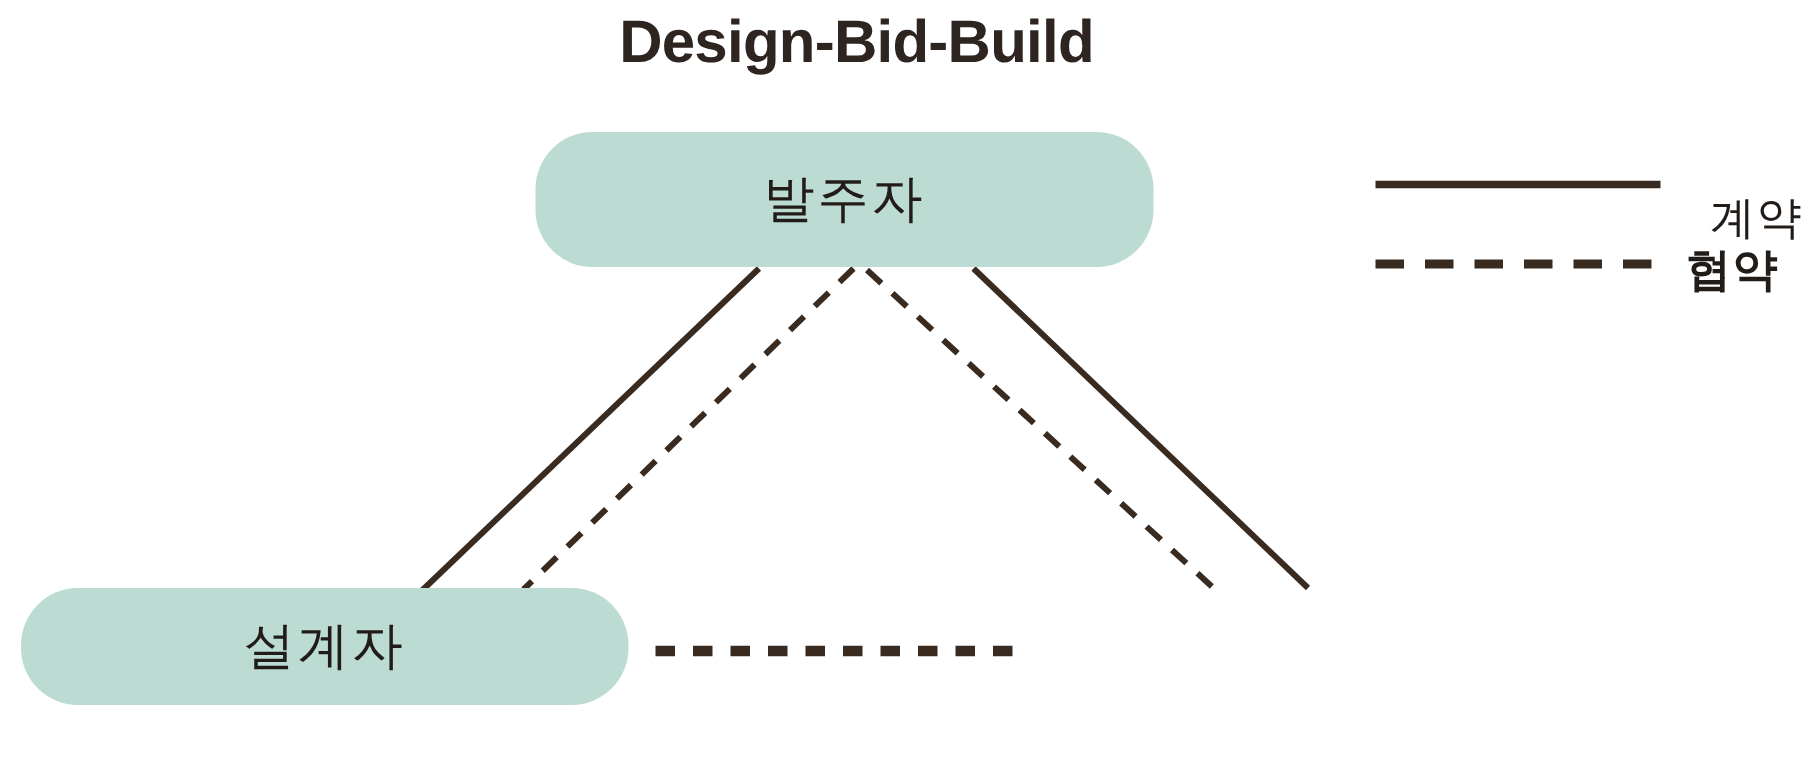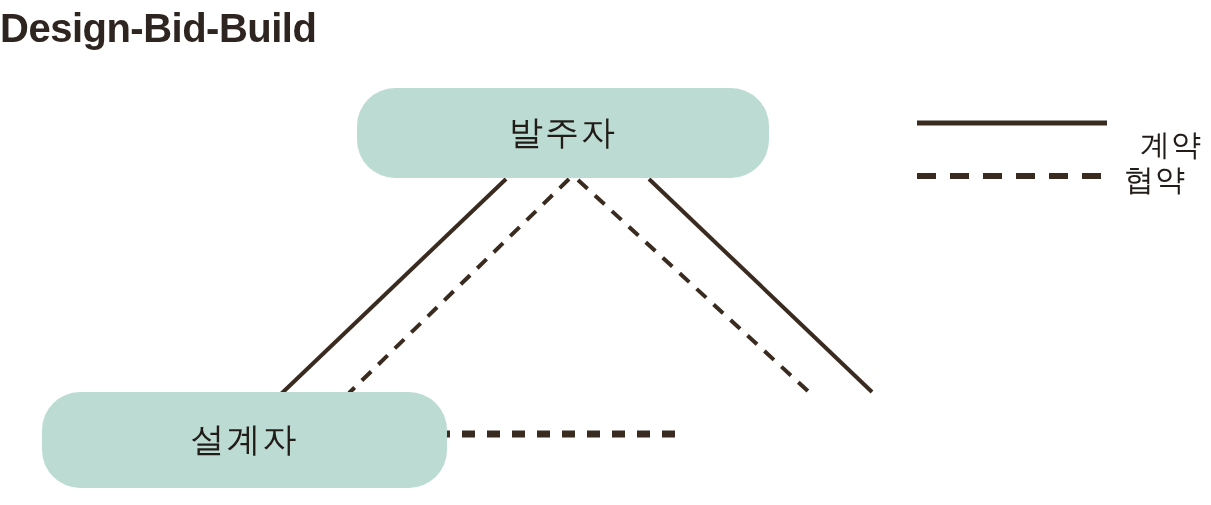--- a/index.html
+++ b/index.html
@@ -17,20 +17,21 @@
     height: 505px;
     background: var(--bg);
     font-family: "Liberation Sans", "DejaVu Sans", sans-serif;
     overflow: hidden;
   }
   .title {
     position: absolute;
     left: 0;
     top: 6px;
     width: 1142px;
+    text-align: center;
     font-size: 40px;
     font-weight: 700;
     letter-spacing: -0.5px;
     color: var(--title-color);
   }
   svg.lines {
     position: absolute;
     left: 0;
     top: 0;
     width: 1211px;
@@ -44,33 +45,33 @@
     border-radius: 38px;
     display: flex;
     align-items: center;
     justify-content: center;
     font-size: 34px;
     color: var(--text-color);
     letter-spacing: 2px;
     font-family: Liberation Mono, monospace;
   }
   .node-owner      { left: 357px; top:  88px; width: 412px; height: 90px; }
-  .node-designer   { left:  42px; top: 392px; width: 405px; height: 96px; text-align: center; }
+  .node-designer   { left:  14px; top: 392px; width: 405px; height: 78px; text-align: center; }
   .node-contractor { left: 678px; top: 390px; width: 412px; height: 92px; }
   .legend-label {
     position: absolute;
     z-index: 2;
     left: 1124px;
     width: 86px;
     font-size: 30px;
     color: var(--text-color);
     letter-spacing: 1px;
   }
   .legend-label-contract { top: 125px; margin-left: 16px; }
-  .legend-label-agreement { top: 160px; }
+  .legend-label-agreement { top: 160px; font-weight: bold; }
 </style>
 </head>
 <body>
 
 <div class="canvas">
 
   <div class="title">Design-Bid-Build</div>
 
   <svg class="lines" viewBox="0 0 1211 505" xmlns="http://www.w3.org/2000/svg">
 

